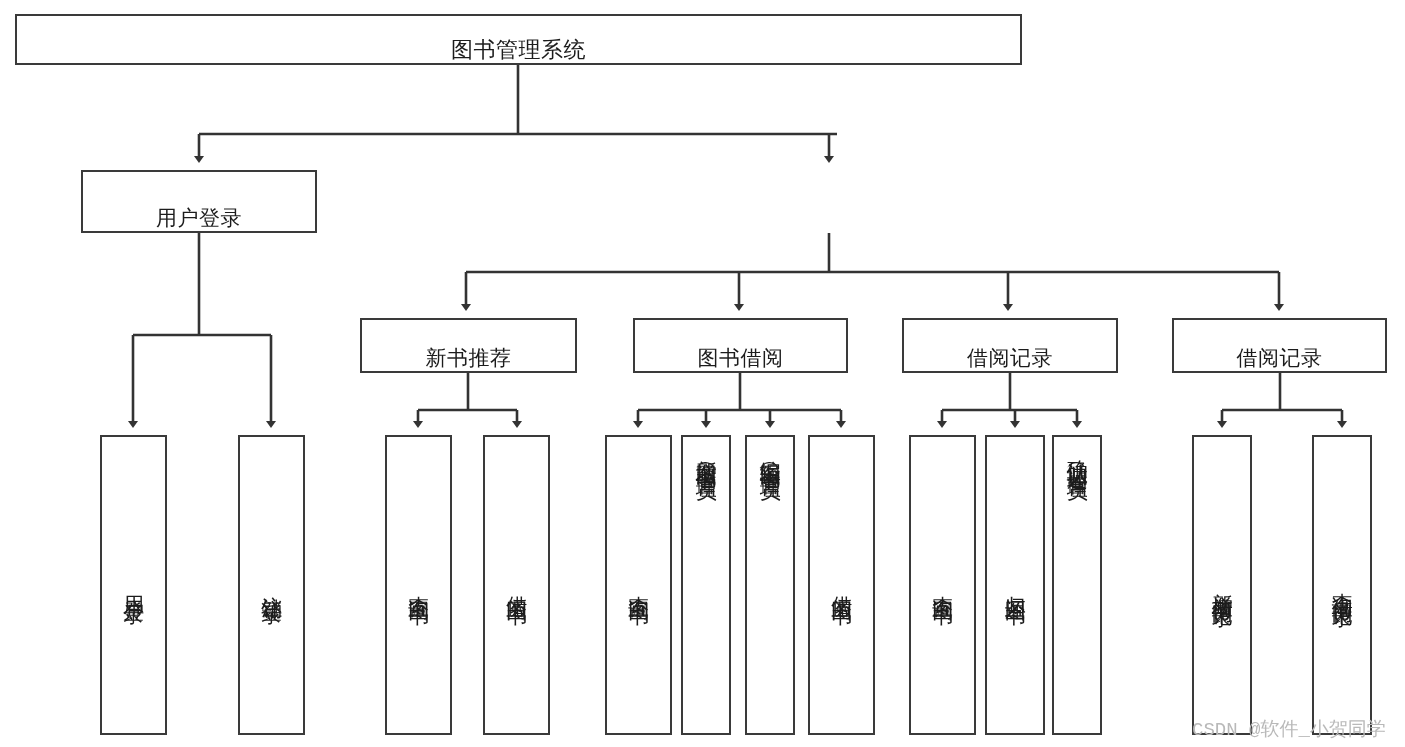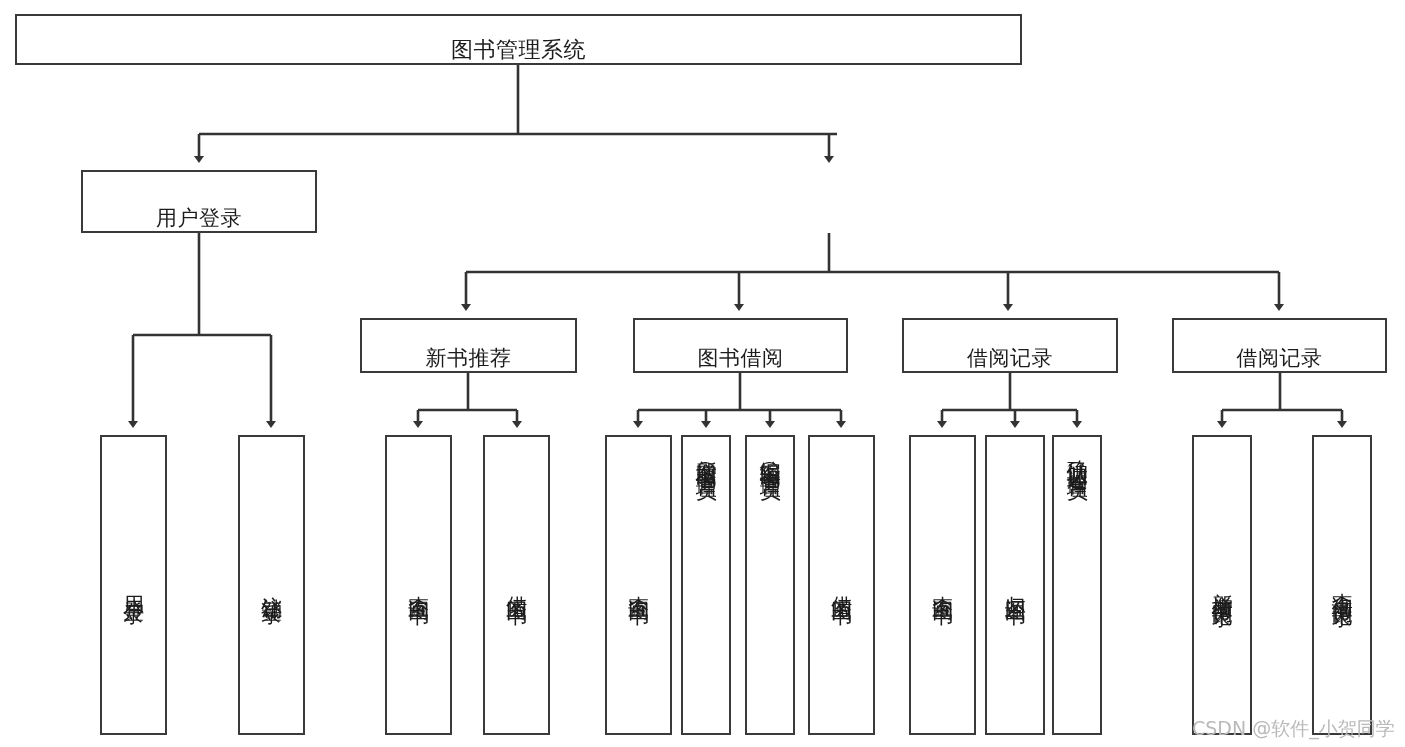--- a/index.html
+++ b/index.html
@@ -188,15 +188,15 @@
     <span class="lbl">确认归还（管理员）</span>
   </div>
 
   <div class="node vert center" style="left:1192px;top:435px;width:60px;height:300px;">
     <span class="lbl">新增借阅记录</span>
   </div>
   <div class="node vert center" style="left:1312px;top:435px;width:60px;height:300px;">
     <span class="lbl">查询借阅记录</span>
   </div>
 
-  <div class="watermark" style="left:1192px;top:716px;">CSDN @软件_小贺同学</div>
+  <div class="watermark" style="left:1192px;top:716px;font-family:Liberation Mono, monospace;">CSDN @软件_小贺同学</div>
 
 </div>
 
 </body></html>

